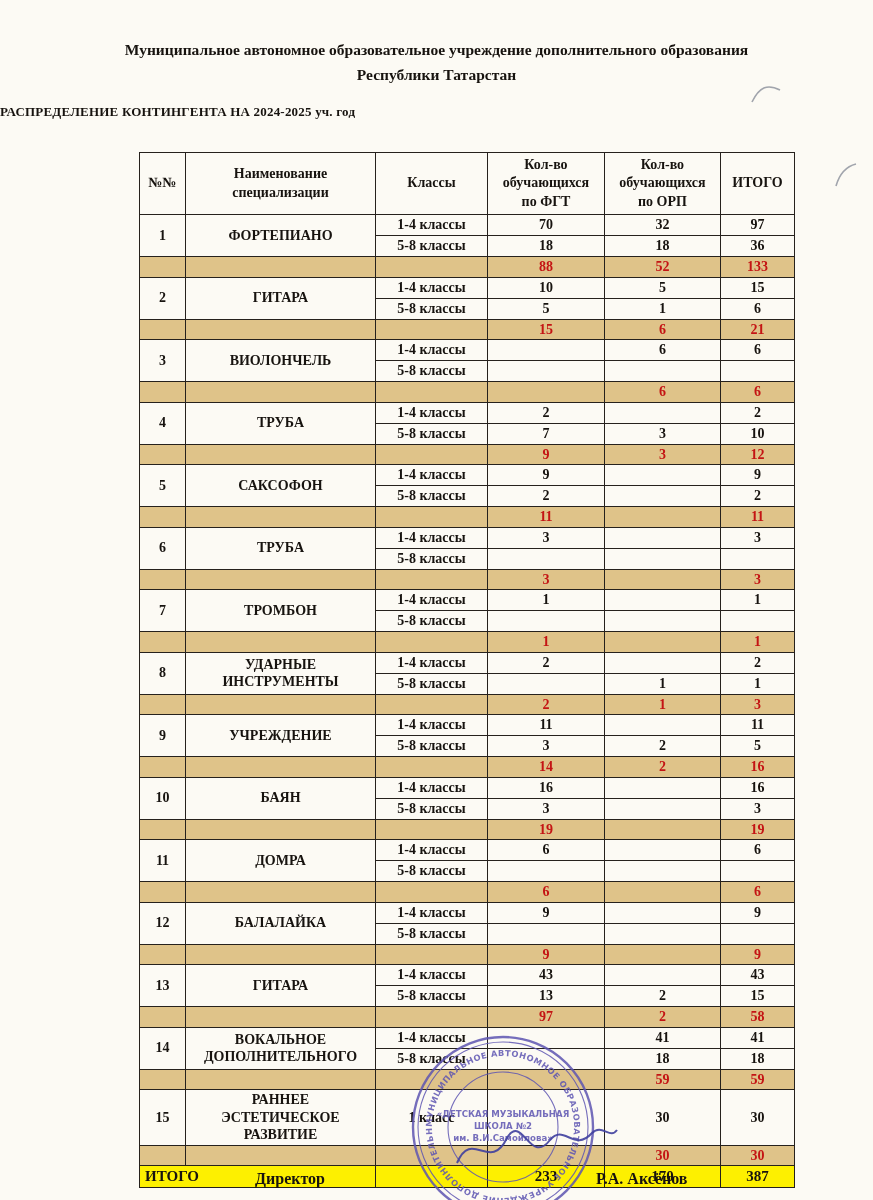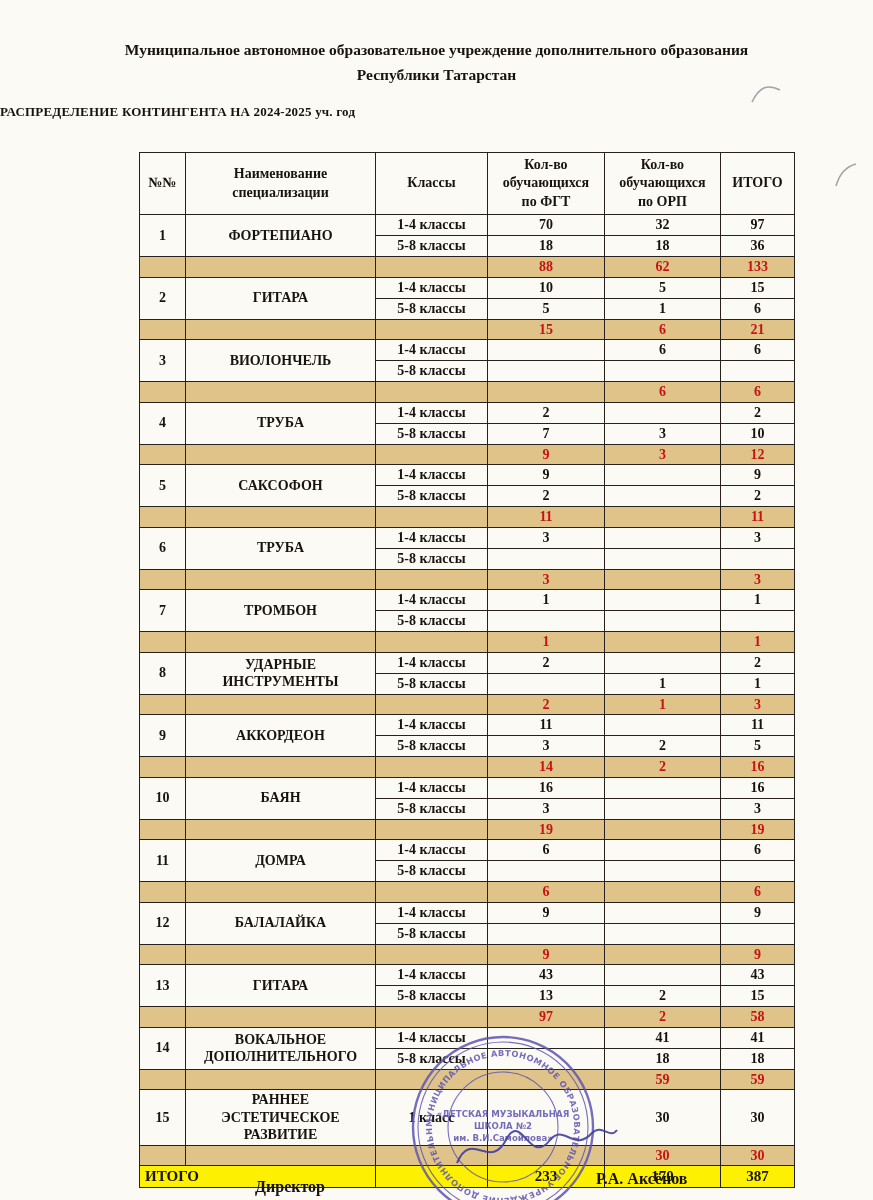--- a/index.html
+++ b/index.html
@@ -25,21 +25,21 @@
   th,td{
     border:1px solid var(--border);text-align:center;vertical-align:middle;
     padding:1px 3px;font-weight:bold;overflow:hidden;white-space:pre-line;
   }
   thead th{height:62px;line-height:1.3;}
   tbody td{height:21px;line-height:1.25;}
   tr.subtotal td{background:var(--subtotal-bg);color:var(--subtotal-text);height:17px;font-size:14px;}
   tr.grand td{background:var(--grand-bg);height:22px;font-size:15px;}
   .grand-label{text-align:left;padding-left:5px;}
   .footer-line{position:absolute;top:1170px;left:0;width:100%;font-size:16px;}
-  .dir-label{position:absolute;left:255px;margin-top:8px;}
+  .dir-label{position:absolute;left:255px;}
   .dir-name{position:absolute;left:596px;}
   .stamp{position:absolute;left:408px;top:1032px;opacity:.85;}
   .ring{fill:none;stroke:var(--stamp);stroke-width:2.4;}
   .ring.thin{stroke-width:1.1;}
   .stamp text{fill:var(--stamp);font-family:"DejaVu Sans",sans-serif;}
   .stamp-ring-text{font-size:8.3px;letter-spacing:.5px;}
   .stamp-center{font-size:8.6px;text-anchor:middle;}
   .signature{position:absolute;left:452px;top:1118px;}
   .sig-path{fill:none;stroke:#3f3f9e;stroke-width:2;opacity:.9;}
   .pen-mark{position:absolute;}
@@ -93,21 +93,21 @@
           <td class="class-cell">5-8 классы</td>
           <td>18</td>
           <td>18</td>
           <td>36</td>
         </tr>
         <tr class="subtotal">
           <td></td>
           <td></td>
           <td></td>
           <td>88</td>
-          <td>62</td>
+          <td>52</td>
           <td>133</td>
         </tr>
         <tr>
           <td rowspan="2">2</td>
           <td class="name-cell" rowspan="2">ГИТАРА</td>
           <td class="class-cell">1-4 классы</td>
           <td>10</td>
           <td>5</td>
           <td>15</td>
         </tr>
@@ -253,21 +253,21 @@
         <tr class="subtotal">
           <td></td>
           <td></td>
           <td></td>
           <td>2</td>
           <td>1</td>
           <td>3</td>
         </tr>
         <tr>
           <td rowspan="2">9</td>
-          <td class="name-cell" rowspan="2">АККОРДЕОН</td>
+          <td class="name-cell" rowspan="2">УЧРЕЖДЕНИЕ</td>
           <td class="class-cell">1-4 классы</td>
           <td>11</td>
           <td></td>
           <td>11</td>
         </tr>
         <tr>
           <td class="class-cell">5-8 классы</td>
           <td>3</td>
           <td>2</td>
           <td>5</td>

